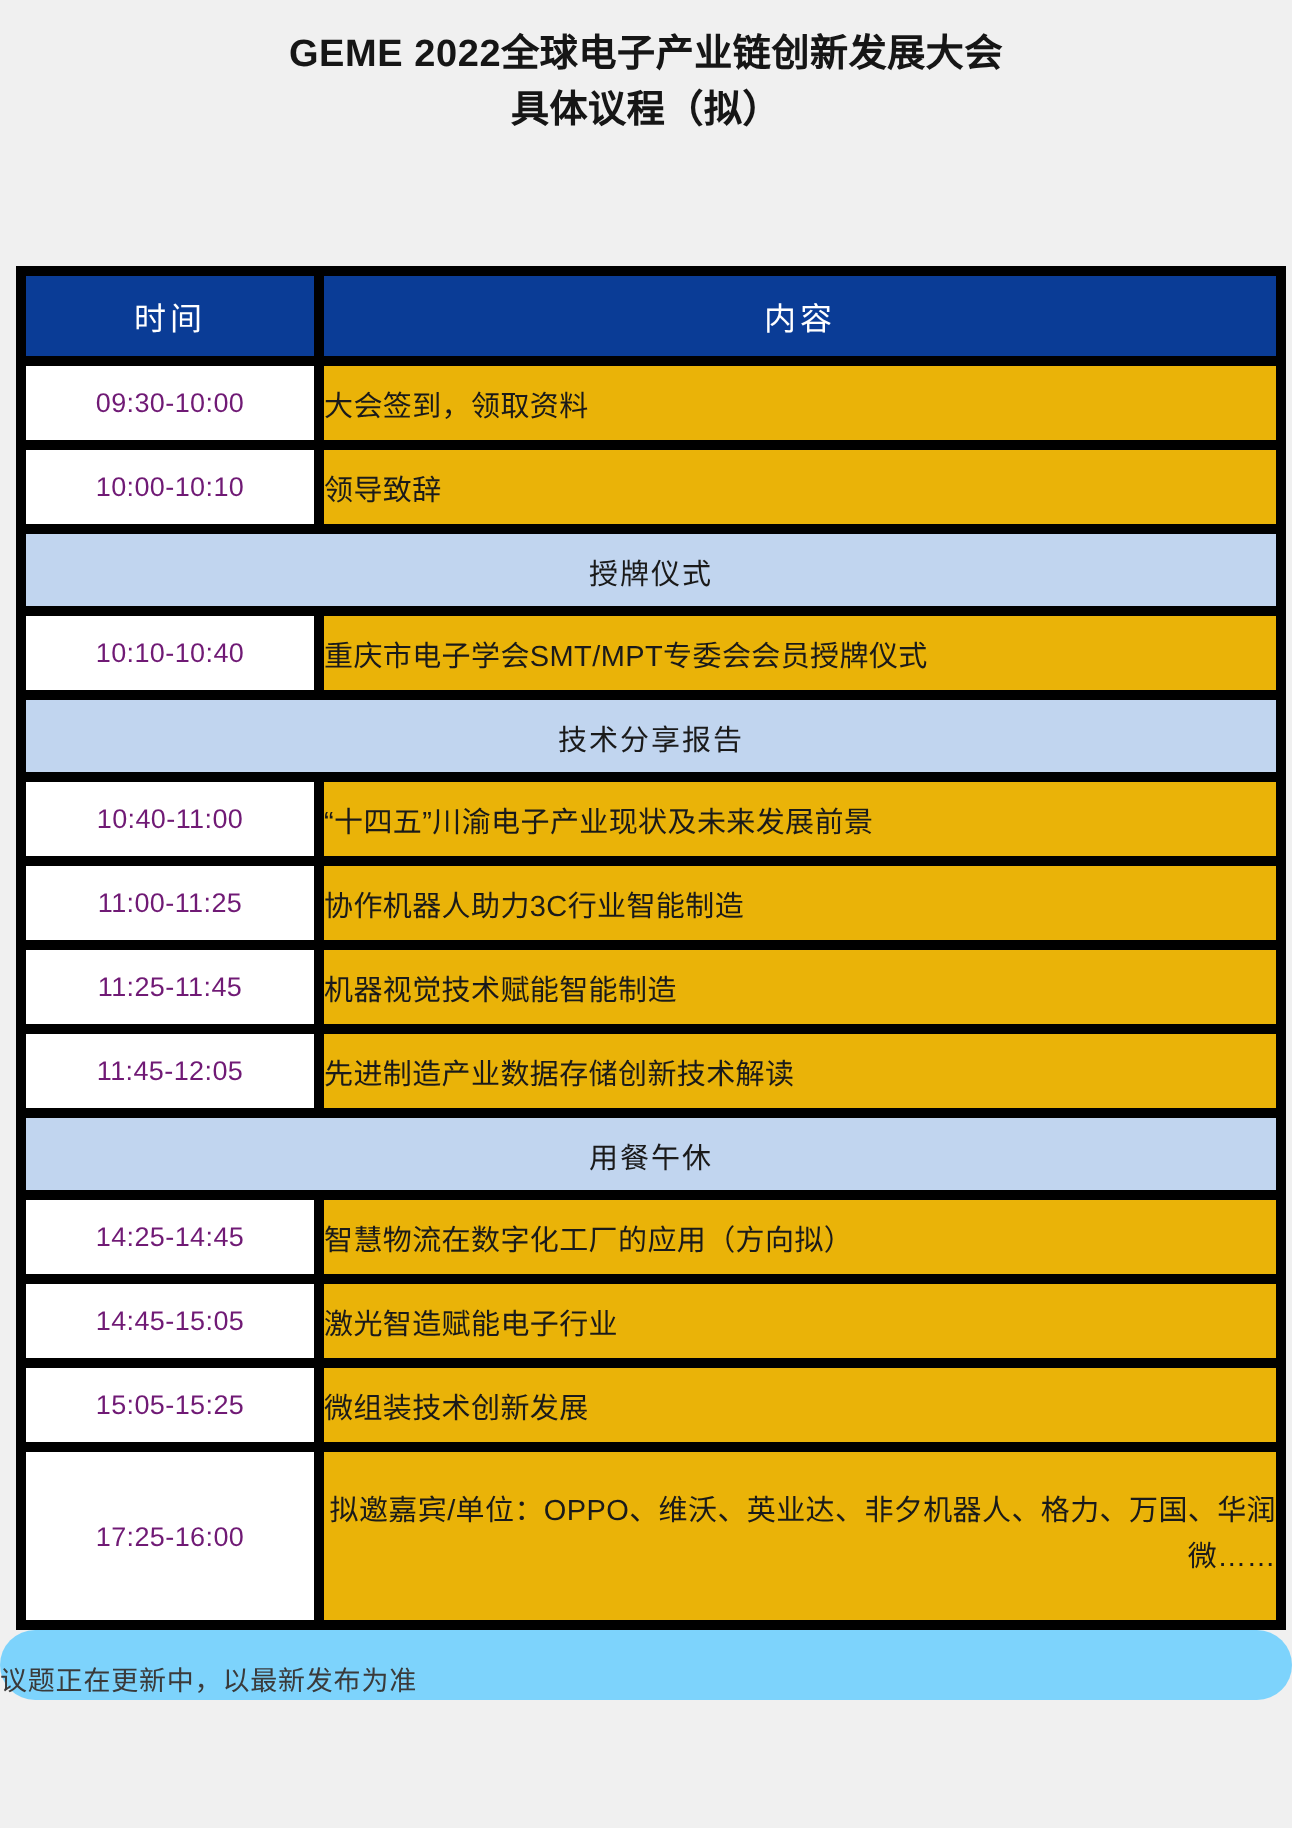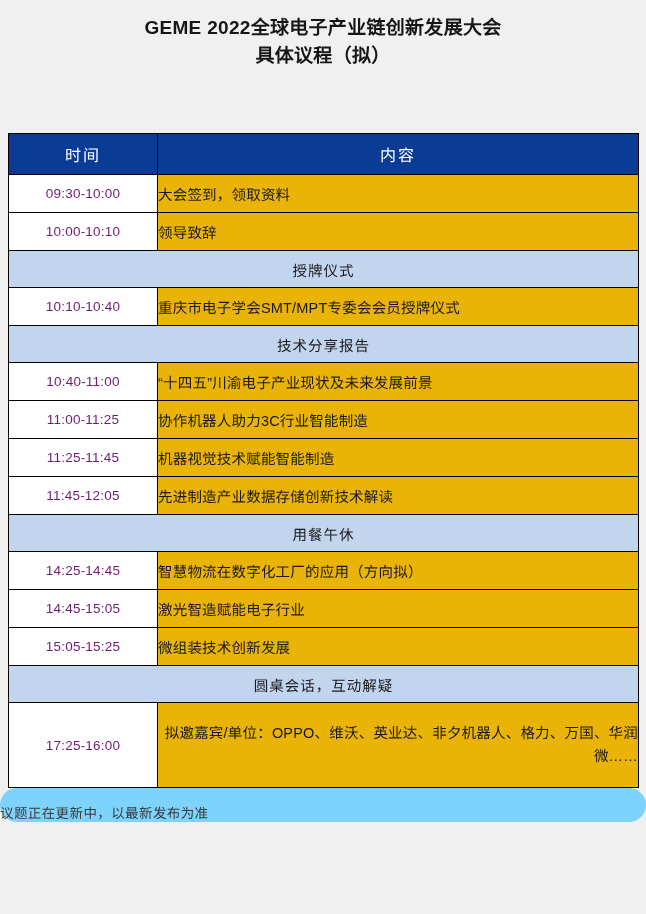--- a/index.html
+++ b/index.html
@@ -56,21 +56,21 @@
     background: #f0f0f0;
     flex: 0 0 auto;
   }
   table.agenda {
     border-collapse: collapse;
     width: 630px;
     table-layout: fixed;
     background: #ffffff;
   }
   table.agenda td, table.agenda th {
-    border: 1px solid #000000;
+    border: 5px solid #000000;
     padding: 0;
     vertical-align: middle;
   }
   col.c-time { width: 149px; }
   col.c-content { width: 481px; }
 
   thead th {
     background: #0a3c96;
     color: #ffffff;
     font-size: 16px;
@@ -195,23 +195,20 @@
             <td class="content-cell">智慧物流在数字化工厂的应用（方向拟）</td>
           </tr>
           <tr class="normal-row">
             <td class="time-cell">14:45-15:05</td>
             <td class="content-cell">激光智造赋能电子行业</td>
           </tr>
           <tr class="normal-row">
             <td class="time-cell">15:05-15:25</td>
             <td class="content-cell">微组装技术创新发展</td>
           </tr>
-          <tr class="section-row">
-            <td class="section-cell" colspan="2">圆桌会话，互动解疑</td>
-          </tr>
           <tr class="tall-row">
             <td class="time-cell">17:25-16:00</td>
             <td class="content-cell">拟邀嘉宾/单位：OPPO、维沃、英业达、非夕机器人、格力、万国、华润微……</td>
           </tr>
         </tbody>
     </table>
   </div>
 
   <div class="footer">
     <span class="footer-note">议题正在更新中，以最新发布为准</span>

